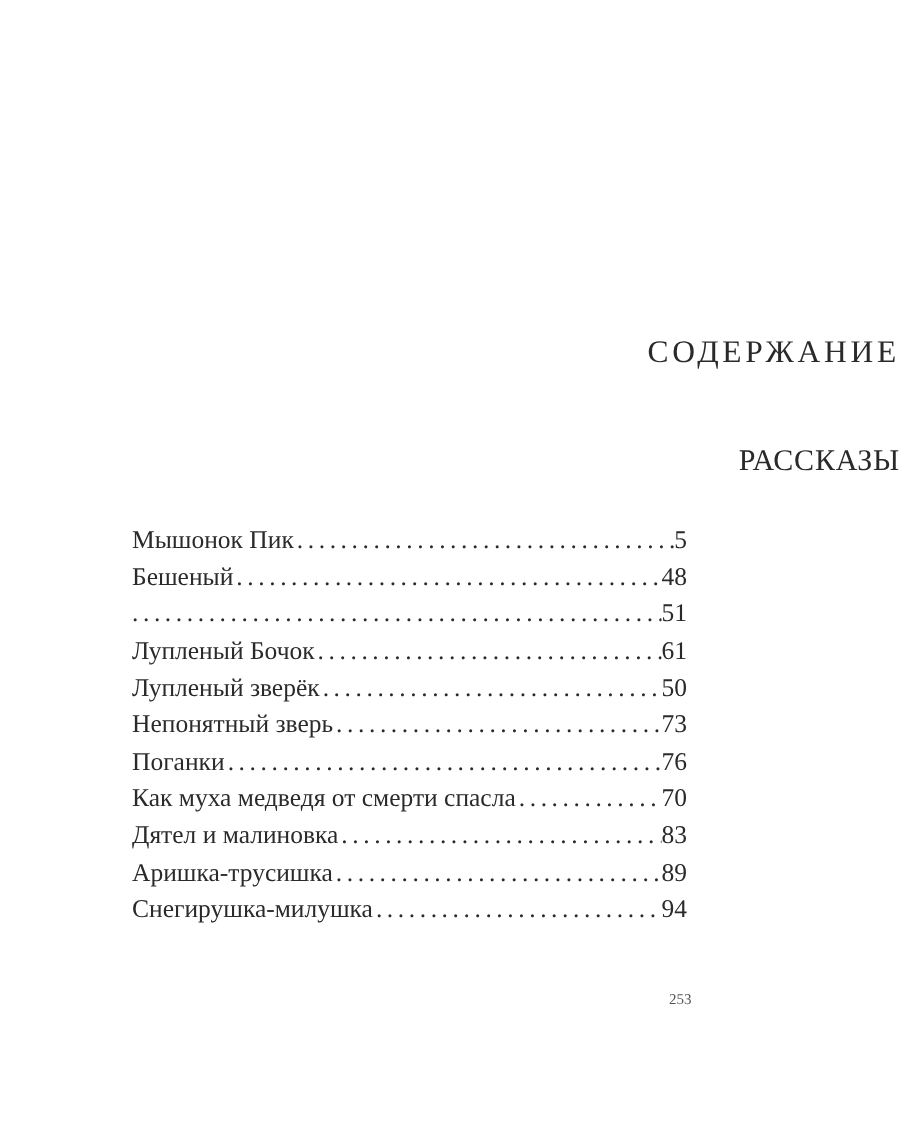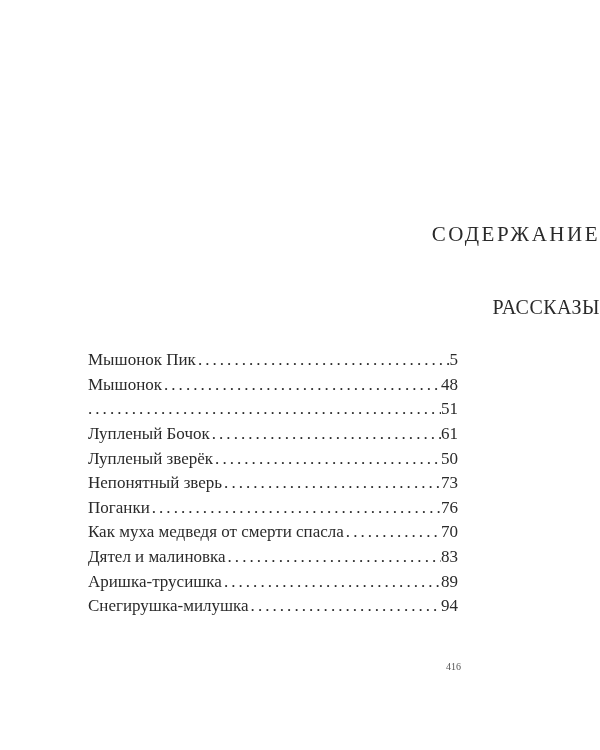--- a/index.html
+++ b/index.html
@@ -23,21 +23,21 @@
 <div class="title">СОДЕРЖАНИЕ</div>
 <div class="section">РАССКАЗЫ</div>
 
 <ul class="toc">
   <li>
       <span class="t">Мышонок Пик</span>
       <span class="d"></span>
       <span class="p">5</span>
     </li>
   <li>
-      <span class="t">Мышонок</span>
+      <span class="t">Бешеный</span>
       <span class="d"></span>
       <span class="p">48</span>
     </li>
   <li>
       <span class="d"></span>
       <span class="p">51</span>
     </li>
   <li>
       <span class="t">Лупленый Бочок</span>
       <span class="d"></span>
@@ -73,13 +73,13 @@
       <span class="d"></span>
       <span class="p">89</span>
     </li>
   <li>
       <span class="t">Снегирушка-милушка</span>
       <span class="d"></span>
       <span class="p">94</span>
     </li>
 </ul>
 
-<div class="pagenum">416</div>
+<div class="pagenum">253</div>
 
 </body></html>

